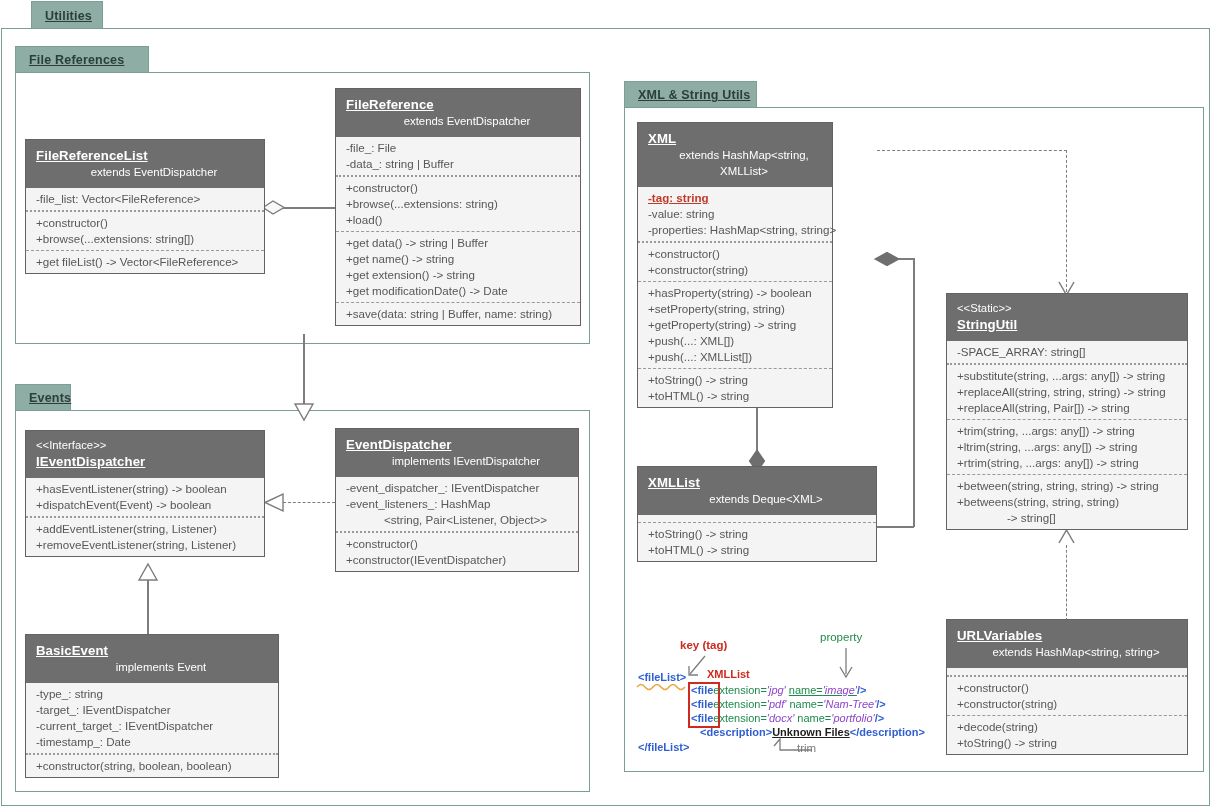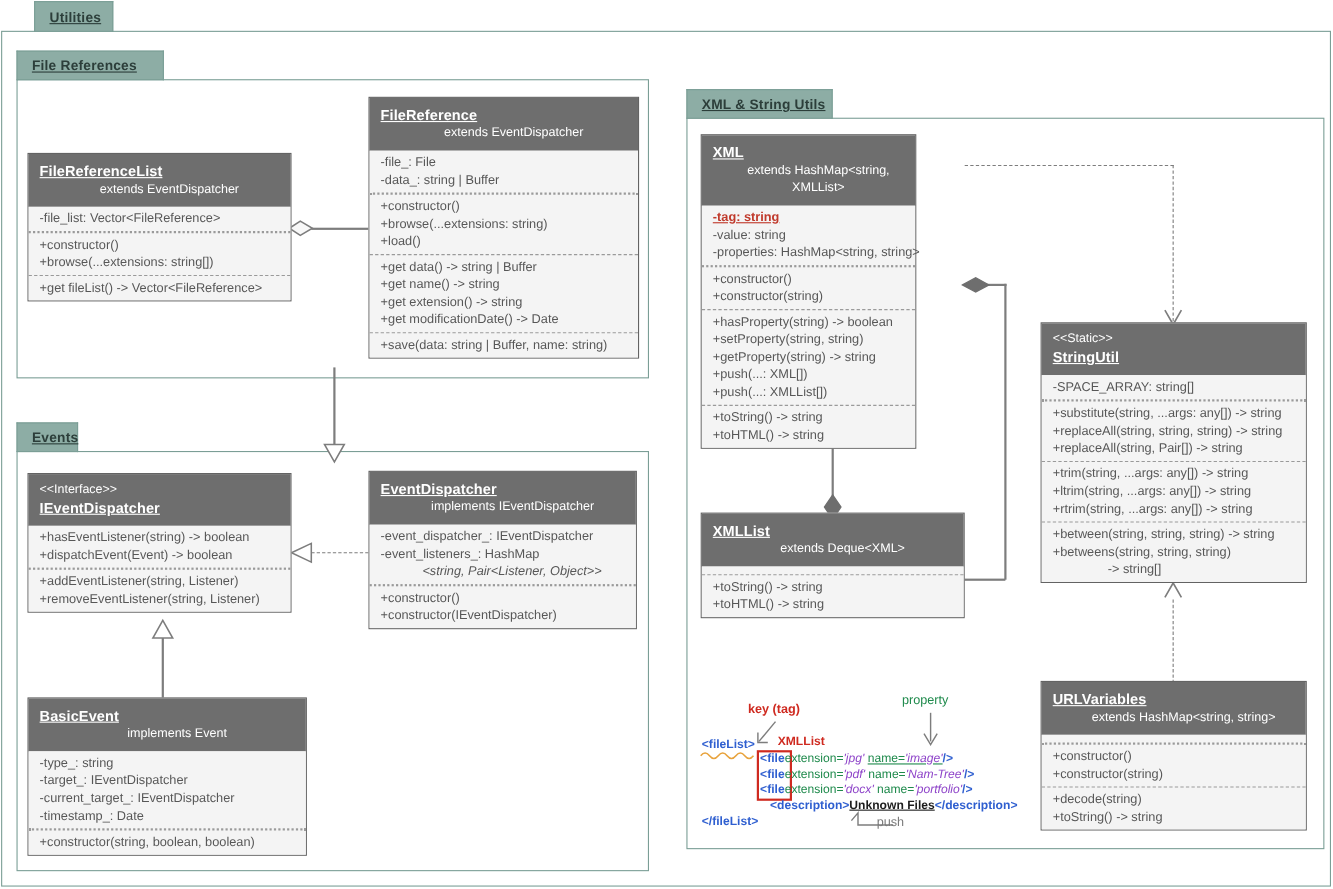--- a/index.html
+++ b/index.html
@@ -43,21 +43,21 @@
     line-height: 17px; letter-spacing: .1px;
   }
   .cls-sub { font-size: 11.4px; text-align: center; line-height: 16px; padding-left:18px; }
   .cls-body { background: #f4f4f4; }
   .grp { padding: 3px 0 3px 0; }
   .grp + .grp { border-top: 1px dashed #9a9a9a; }
   .grp.dense + .grp.dense { border-top: 2px dotted #9a9a9a; }
   .grp.empty { height: 7px; padding: 0; }
   .row { padding: 0 6px 0 10px; line-height: 16px; white-space: pre; }
   .row.hl { color: #c0392b; text-decoration: underline; font-weight: bold; }
-  .row.ind { padding-left: 48px; font-style: italic; }
+  .row.ind { padding-left: 48px; }
   .row.ind2 { padding-left: 60px; }
 
   
   .ln { position: absolute; background: #7d7d7d; }
   .lnh { height: 1.6px; }
   .lnv { width: 1.6px; }
   .dash-h { position: absolute; height: 0; border-top: 1.6px dashed #7d7d7d; }
   .dash-v { position: absolute; width: 0; border-left: 1.6px dashed #7d7d7d; }
   .svgl { position: absolute; overflow: visible; }
 
@@ -354,15 +354,15 @@
 
   <div class="xsnip" style="left:691px; top:712px;"><span class="t-blue">&lt;file</span><span class="t-green">extension=</span><span class="t-purple">'docx'</span><span class="t-gray"> </span><span class="t-green">name=</span><span class="t-purple">'portfolio'</span><span class="t-blue">/&gt;</span></div>
 
   <div class="xsnip" style="left:700px; top:726px;"><span class="t-blue">&lt;description&gt;</span><span class="t-dark">Unknown Files</span><span class="t-blue">&lt;/description&gt;</span></div>
 
   <div class="xsnip t-blue" style="left:638px; top:741px;">&lt;/fileList&gt;</div>
 
   <svg class="svgl" style="left:772px; top:738px;" width="44" height="16">
     <polyline points="2,8 8,1 8,12 40,12" fill="none" stroke="#7d7d7d" stroke-width="1.3"></polyline>
   </svg>
-  <div class="lbl t-gray" style="left:797px; top:742px;">push</div>
+  <div class="lbl t-gray" style="left:797px; top:742px;">trim</div>
 
 </div>
 
 </body></html>

